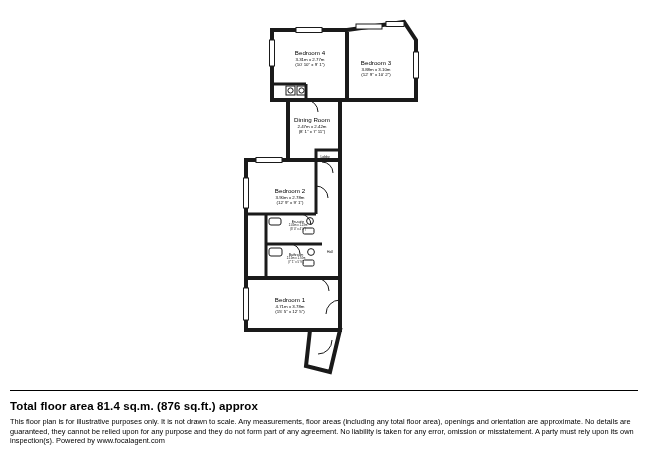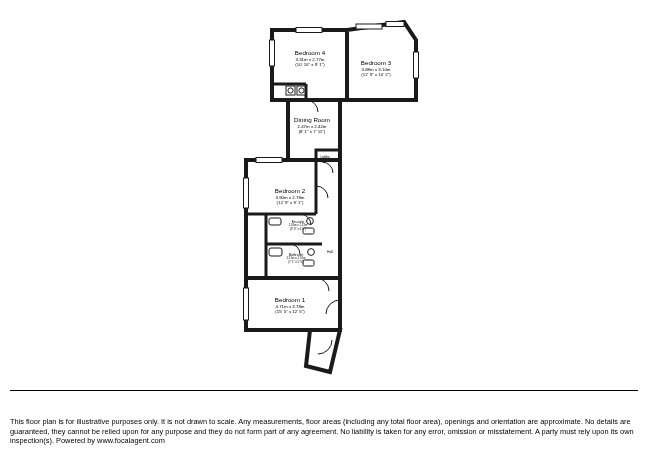--- a/index.html
+++ b/index.html
@@ -200,14 +200,15 @@
 
   <div class="room-label" style="left:290px; top:305px;">
     <span class="name">Bedroom 1</span>
     <span class="dim-m">4.71m x 3.78m</span>
     <span class="dim-ft">(15' 5" x 12' 5")</span>
   </div>
 </div>
 
 <div class="footer">
   <div class="divider"></div>
+  <div class="total-area">Total floor area 81.4 sq.m. (876 sq.ft.) approx</div>
   <div class="disclaimer">This floor plan is for illustrative purposes only. It is not drawn to scale. Any measurements, floor areas (including any total floor area), openings and orientation are approximate. No details are guaranteed, they cannot be relied upon for any purpose and they do not form part of any agreement. No liability is taken for any error, omission or misstatement. A party must rely upon its own inspection(s). Powered by www.focalagent.com</div>
 </div>
 
 </body></html>

